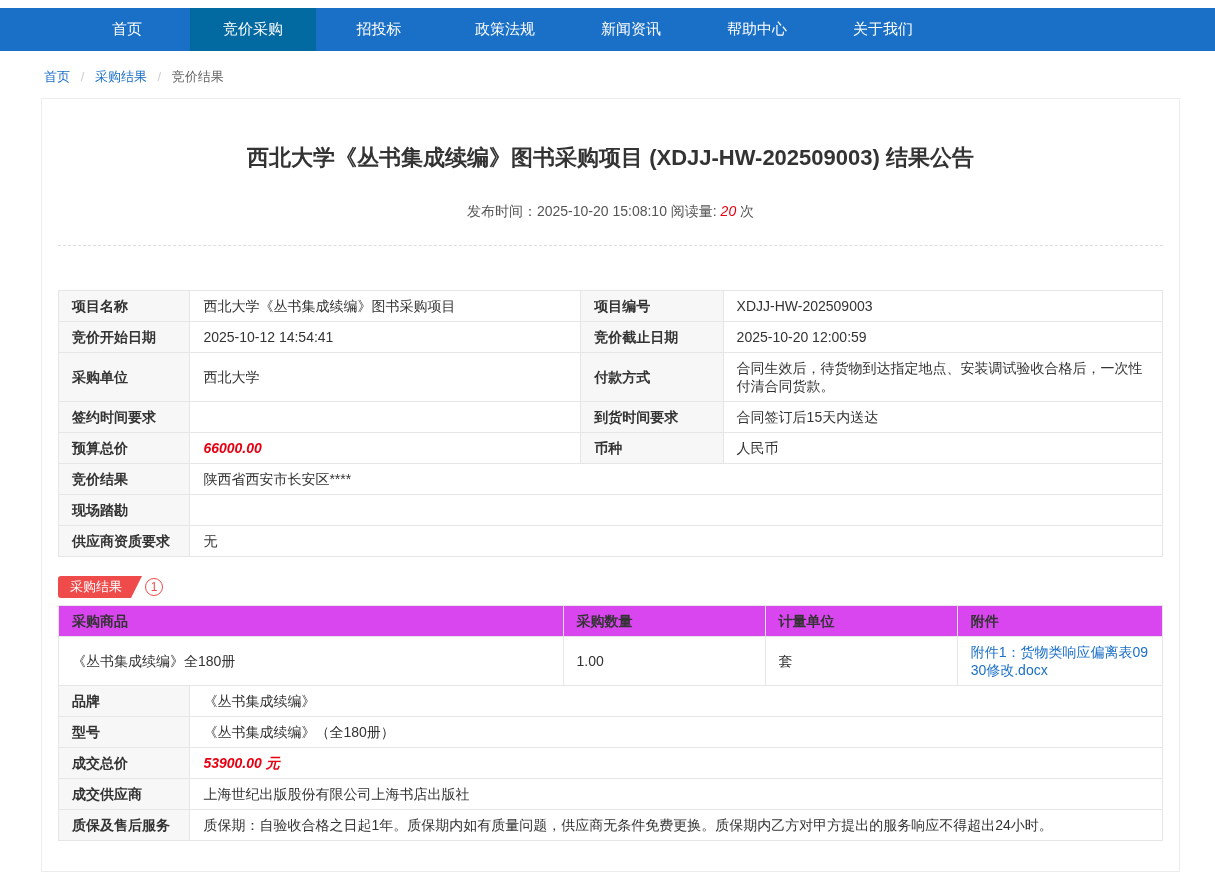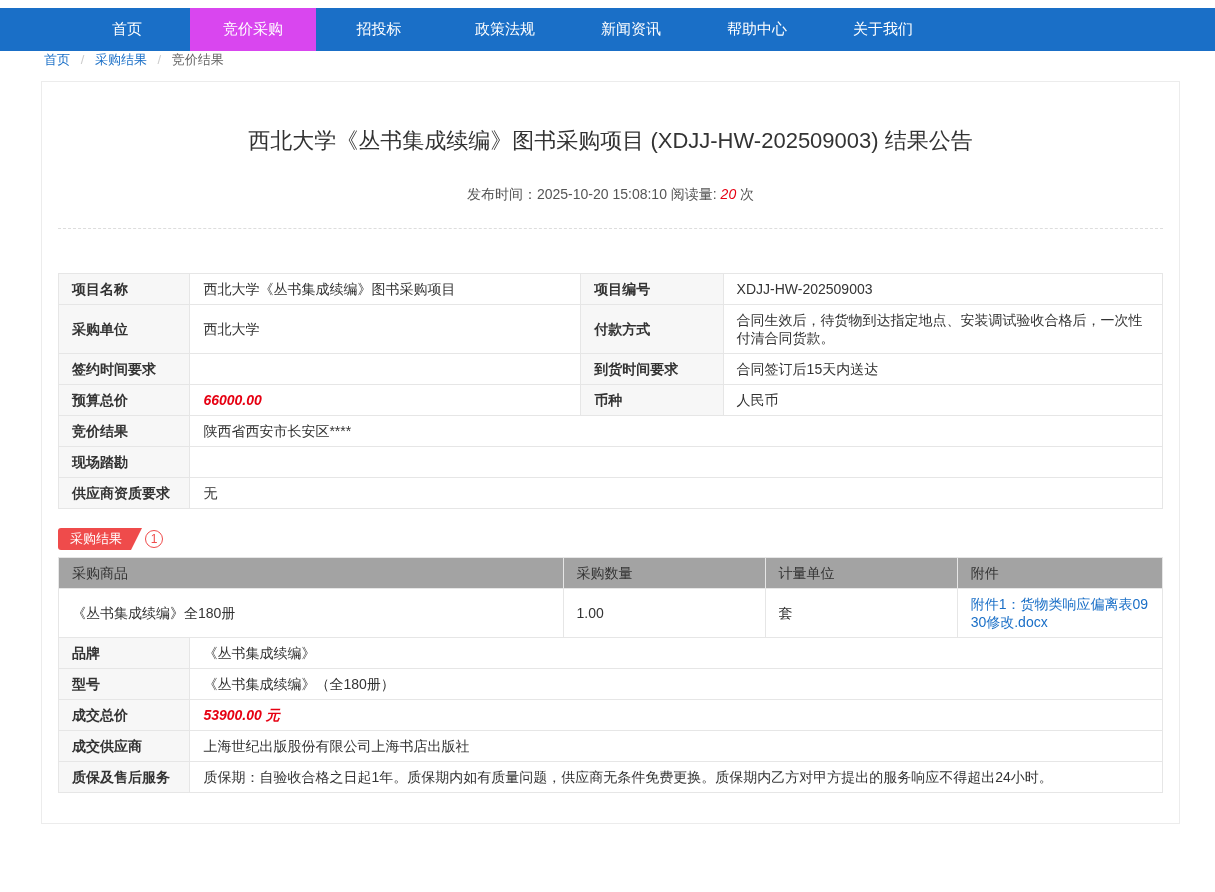--- a/index.html
+++ b/index.html
@@ -9,39 +9,39 @@
     background:#fff; color:#333;
     font-family:"Liberation Sans","DejaVu Sans",sans-serif;
     font-size:14px;
   }
   
   .topbar { margin-top:8px; background:#1a6fc7; height:43px; display:flex; padding-left:64px; }
   .nav-item {
     width:126px; height:43px; display:flex; align-items:center; justify-content:center;
     color:#fff; font-size:15px; text-decoration:none; cursor:pointer;
   }
-  .nav-item.active { background:#d946ef; }
-  
-  .breadcrumb { padding:0 0 10px 44px; font-size:13px; color:#999; }
+  .nav-item.active { background:#0369a1; }
+  
+  .breadcrumb { padding:17px 0 10px 44px; font-size:13px; color:#999; }
   .breadcrumb a { color:#1a6fc7; text-decoration:none; cursor:pointer; }
   .breadcrumb .sep { margin:0 7px; color:#ccc; }
   .breadcrumb .current { color:#666; }
   
   .card { margin:2px 35px 40px 41px; border:1px solid #ececec; padding:0 16px 30px; background:#fff; }
-  h1.page-title { margin:44px 10px 0; text-align:center; font-size:22px; font-weight:normal; color:#333; }
+  h1.page-title { margin:44px 10px 0; text-align:center; font-size:22px; font-weight:bold; color:#333; }
   .meta { text-align:center; margin-top:30px; font-size:14px; color:#555; }
   .meta .views { }
   .red-num { color:#e60012; font-weight:bold; font-style:italic; }
   .red-count { color:#e60012; font-style:italic; }
   .dashed-divider { border-bottom:1px dashed #ddd; margin-top:24px; }
   
   table { width:100%; border-collapse:collapse; font-size:14px; table-layout:fixed; }
   td, th { border:1px solid #e6e6e6; padding:6px 13px; vertical-align:middle; text-align:left; line-height:18px; word-break:break-all; }
   .lbl { background:#f7f7f7; font-weight:bold; color:#333; }
-  th { background:#a3a3a3; font-weight:normal; }
+  th { background:#d946ef; font-weight:bold; }
   .info-table { margin-top:44px; }
   .empty-cell { height:18px; }
   
   .badge-row { margin-top:18px; margin-bottom:6px; height:24px; display:flex; align-items:center; }
   .result-badge {
     display:inline-block; background:#ef4b4b; color:#fff; font-size:13px; line-height:22px;
     padding:0 20px 0 12px; border-radius:3px 0 0 3px;
     clip-path:polygon(0 0, 100% 0, calc(100% - 11px) 100%, 0 100%);
   }
   .badge-count {
@@ -96,20 +96,26 @@
         <col style="width:39.8%">
       </colgroup>
     <tbody>
         <tr>
       <td class="lbl">项目名称</td>
       <td>西北大学《丛书集成续编》图书采购项目</td>
       <td class="lbl">项目编号</td>
       <td>XDJJ-HW-202509003</td>
     </tr>
     <tr>
+      <td class="lbl">竞价开始日期</td>
+      <td>2025-10-12 14:54:41</td>
+      <td class="lbl">竞价截止日期</td>
+      <td>2025-10-20 12:00:59</td>
+    </tr>
+    <tr>
       <td class="lbl">采购单位</td>
       <td>西北大学</td>
       <td class="lbl">付款方式</td>
       <td>合同生效后，待货物到达指定地点、安装调试验收合格后，一次性付清合同货款。</td>
     </tr>
     <tr>
       <td class="lbl">签约时间要求</td>
       <td class="empty-cell"></td>
       <td class="lbl">到货时间要求</td>
       <td>合同签订后15天内送达</td>

